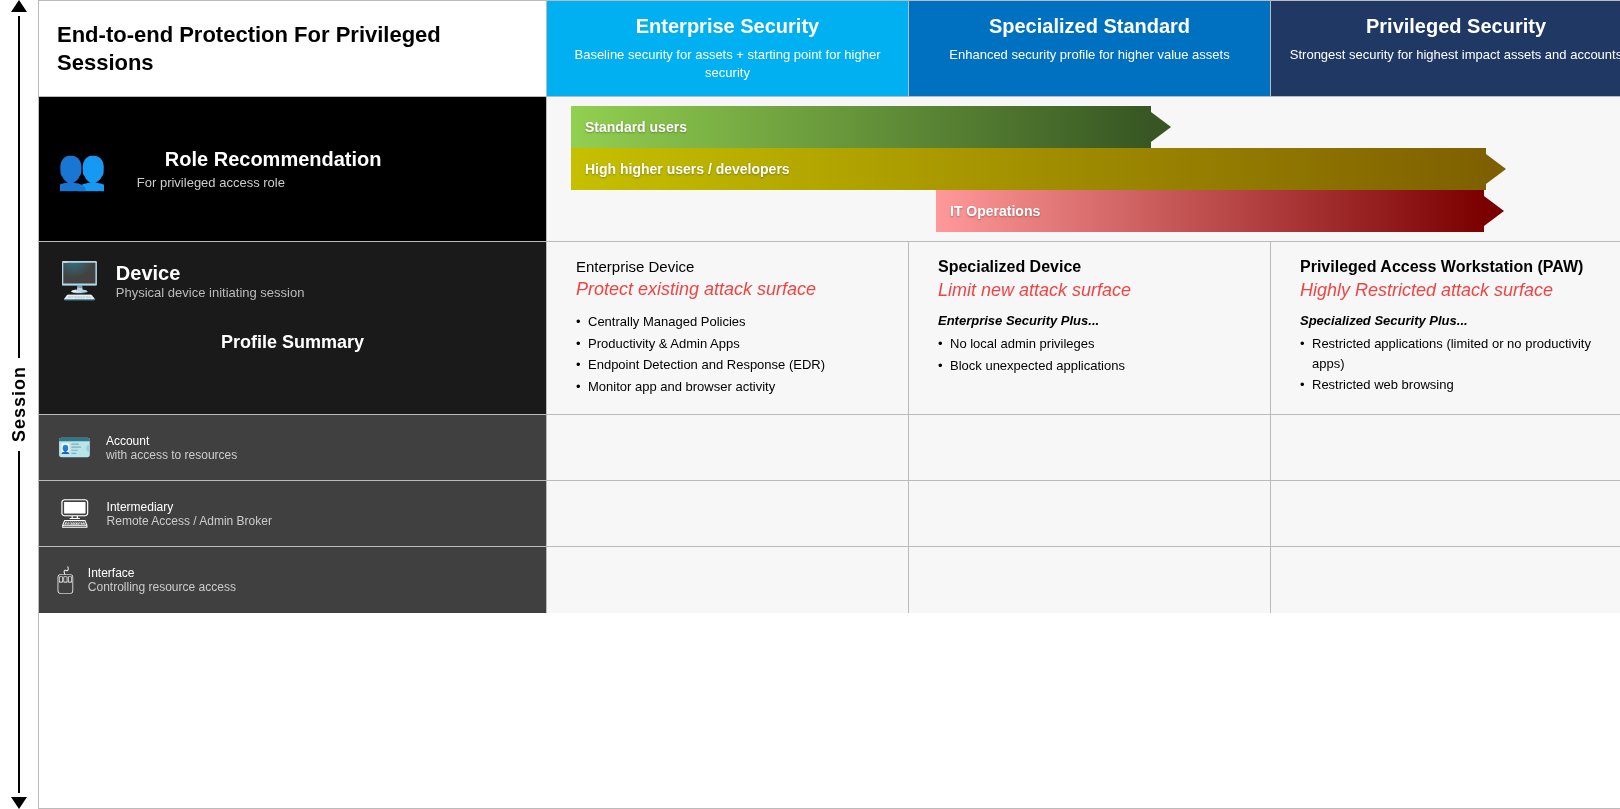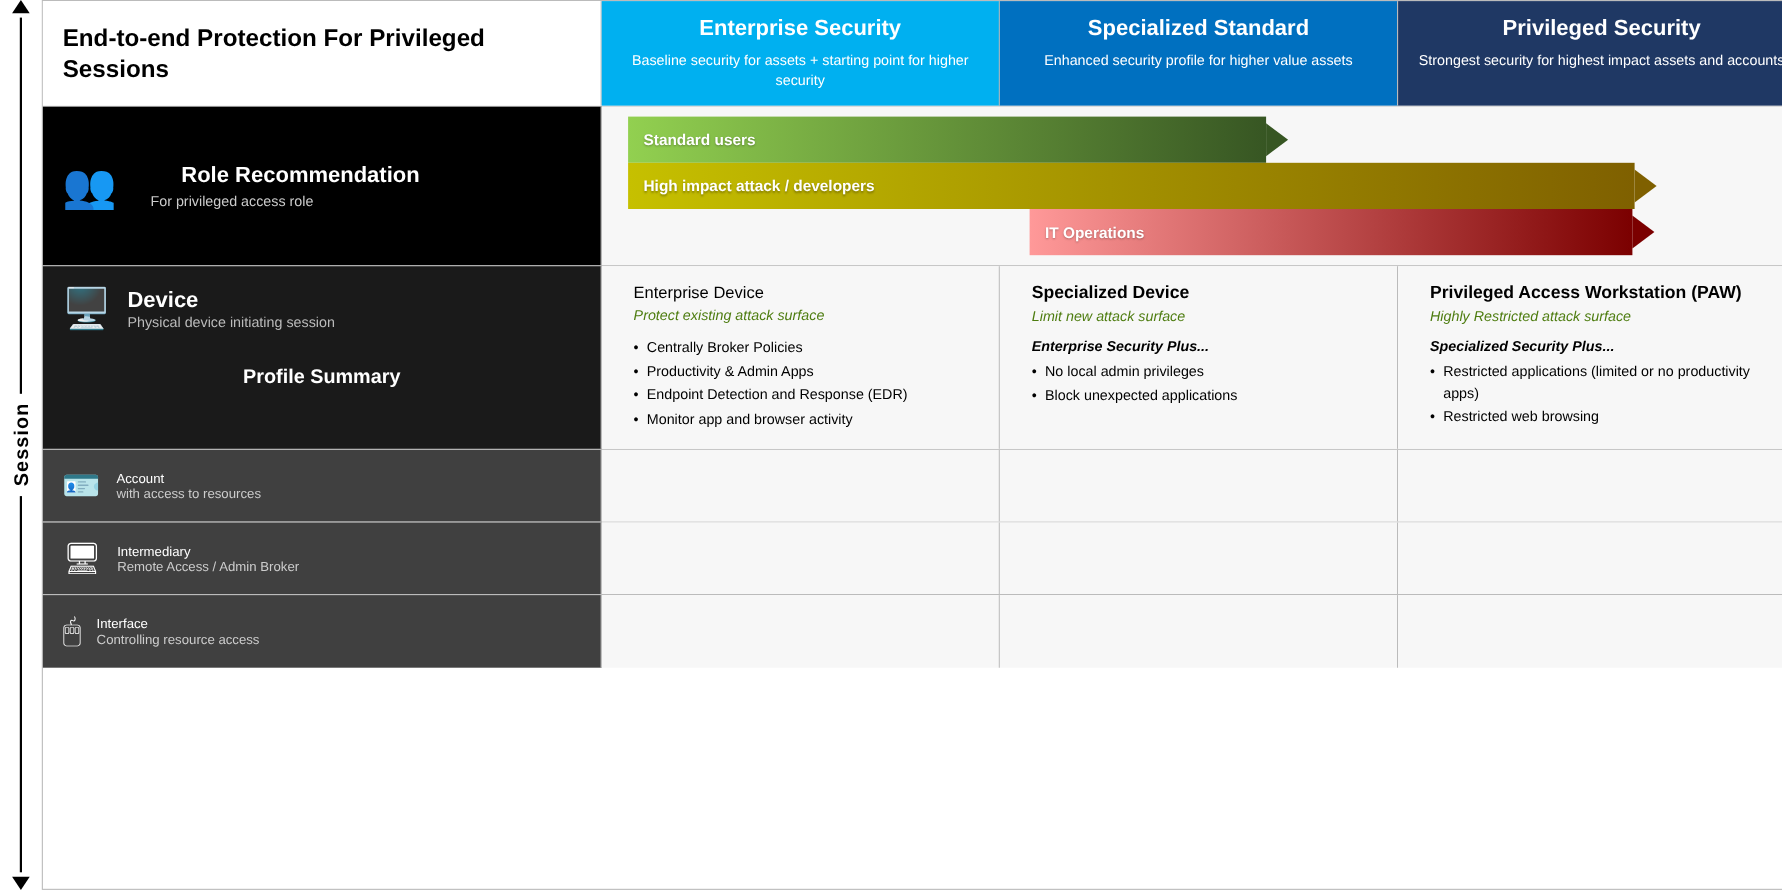--- a/index.html
+++ b/index.html
@@ -242,23 +242,23 @@
       vertical-align: top;
     }
     .device-cell:last-child { border-right: none; }
     .device-cell-title {
       font-size: 15px;
       font-weight: 400;
       margin-bottom: 4px;
     }
     .device-cell-subtitle {
       font-style: italic;
-      font-size: 13px;
+      font-size: 18px;
       margin-bottom: 12px;
-      color: #4d7c0f;
+      color: #ef4444;
     }
     .device-cell-plus {
       font-style: italic;
       font-size: 13px;
       font-weight: 700;
       margin-bottom: 6px;
       margin-top: 10px;
     }
     .device-cell ul {
       list-style: none;
@@ -358,21 +358,21 @@
 
         <div class="arrow-bar">
           <div class="arrow-shape bar-standard">
             <div class="arrow-body">Standard users</div>
             <div class="arrow-tip"></div>
           </div>
         </div>
 
         <div class="arrow-bar">
           <div class="arrow-shape bar-high">
-            <div class="arrow-body">High impact attack / developers</div>
+            <div class="arrow-body">High higher users / developers</div>
             <div class="arrow-tip"></div>
           </div>
         </div>
 
         <div class="arrow-bar bar-it">
           <div class="arrow-shape">
             <div class="arrow-body">IT Operations</div>
             <div class="arrow-tip" style="border-left: 20px solid #7b0000;"></div>
           </div>
         </div>
@@ -388,21 +388,21 @@
             <p>Physical device initiating session</p>
           </div>
         </div>
         <div class="profile-summary">Profile Summary</div>
       </div>
 
       <div class="device-cell">
         <div class="device-cell-title">Enterprise Device</div>
         <div class="device-cell-subtitle">Protect existing attack surface</div>
         <ul>
-          <li>Centrally Broker Policies</li>
+          <li>Centrally Managed Policies</li>
           <li>Productivity &amp; Admin Apps</li>
           <li>Endpoint Detection and Response (EDR)</li>
           <li>Monitor app and browser activity</li>
         </ul>
       </div>
 
       <div class="device-cell">
         <div class="device-cell-title-bold">Specialized Device</div>
         <div class="device-cell-subtitle">Limit new attack surface</div>
         <div class="device-cell-plus">Enterprise Security Plus...</div>

